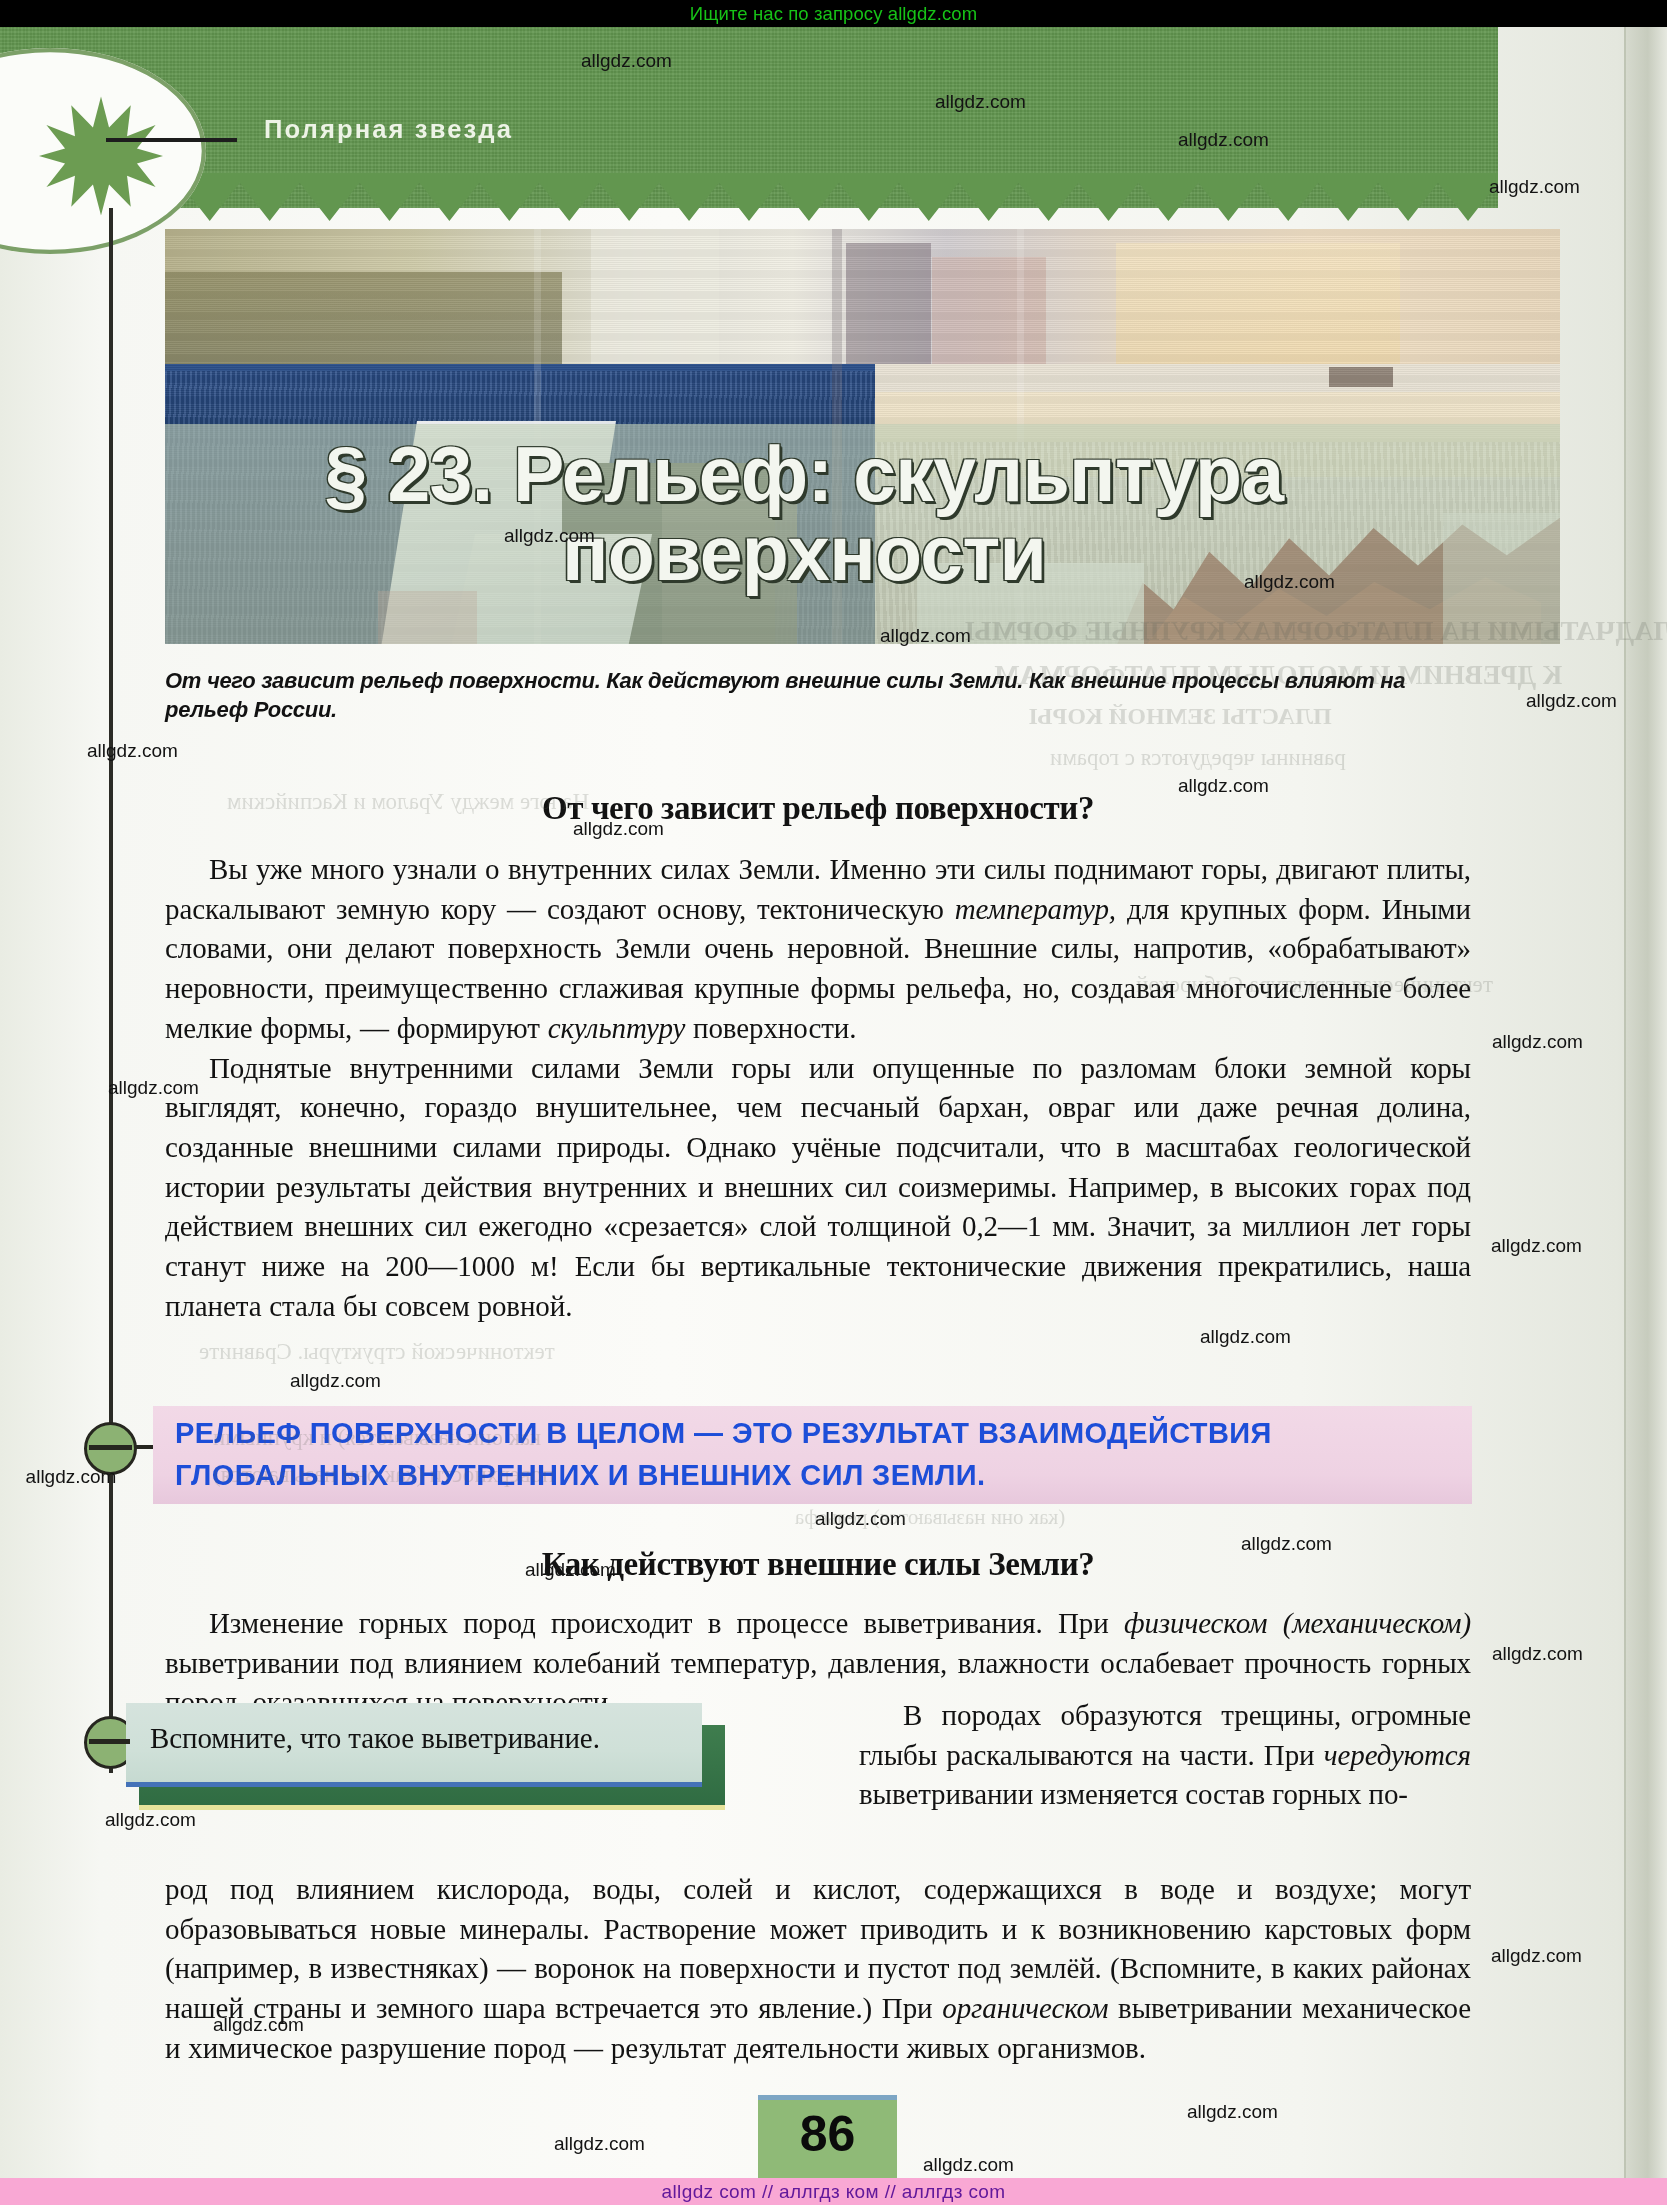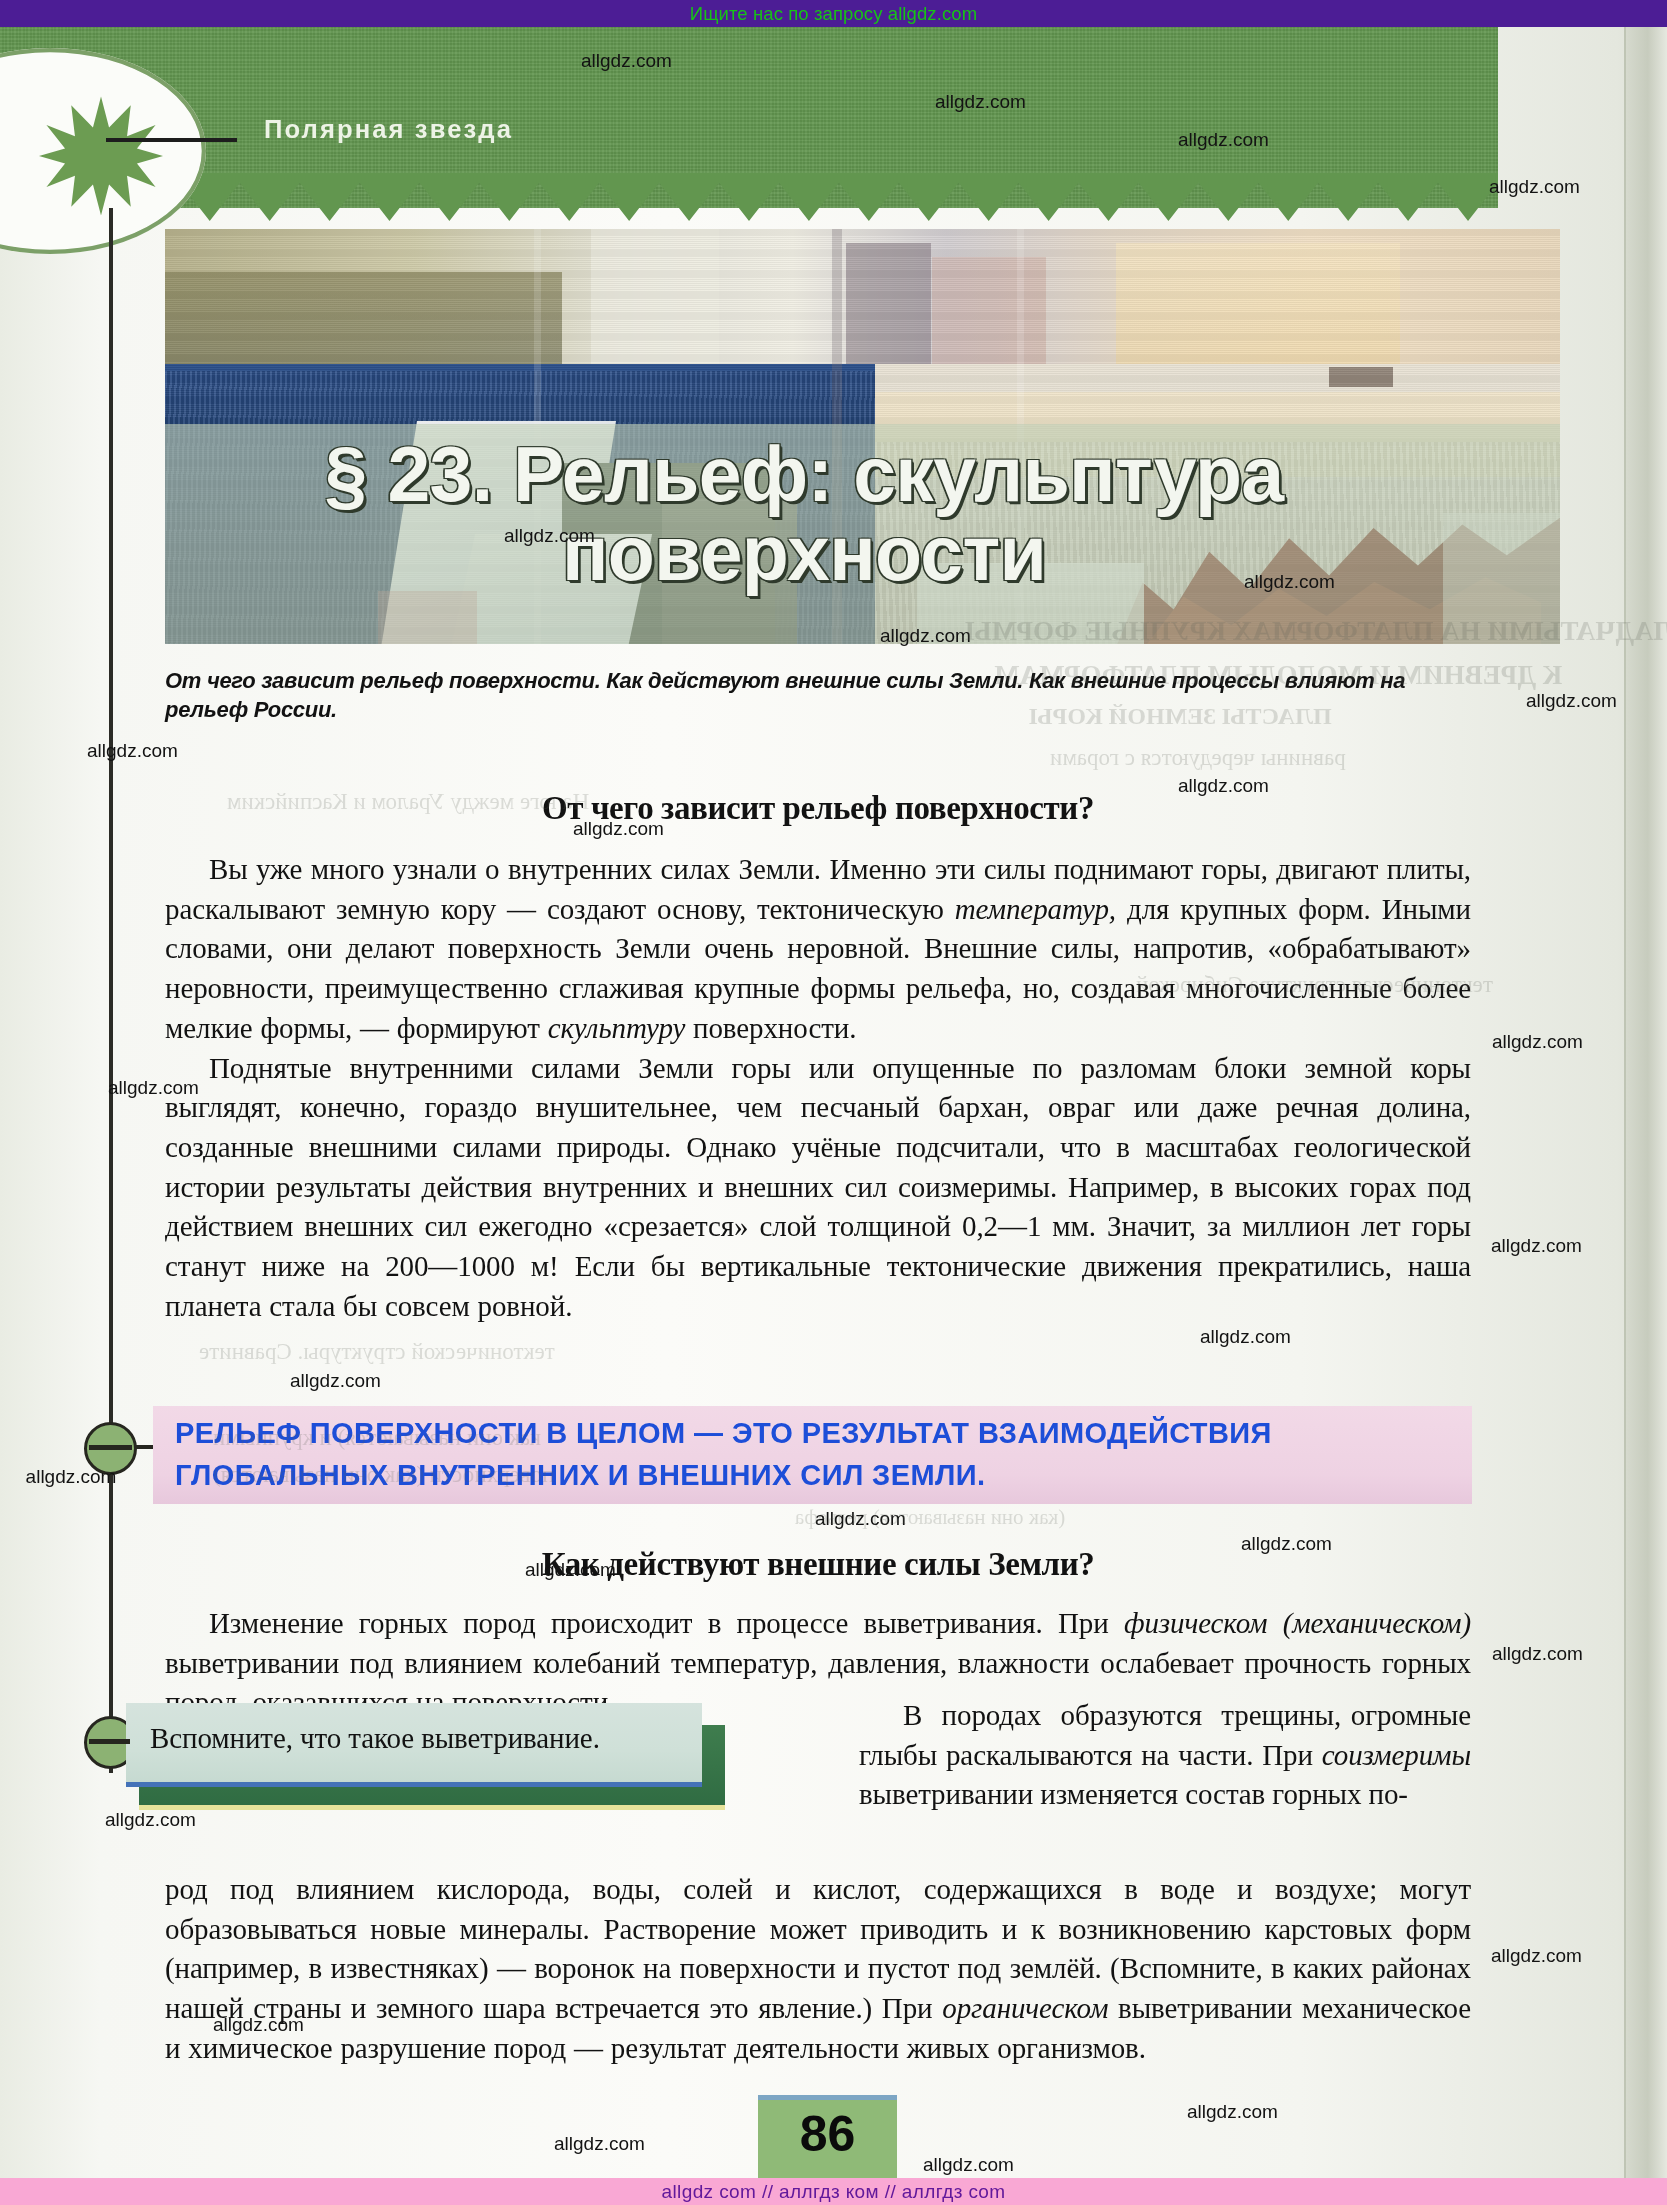--- a/index.html
+++ b/index.html
@@ -6,21 +6,21 @@
   body{
     width:1667px;height:2205px;
     background:#ffffff;
     font-family:"Liberation Serif",serif;
     position:relative;overflow:hidden;
   }
 
   
   #top-banner{
     position:absolute;left:0;top:0;width:1667px;height:27px;
-    background:#4c1d95;
+    background:#000000;
     text-align:center;
   }
   #top-banner span{
     display:inline-block;
     color:#17c217;
     font-family:"Liberation Sans",sans-serif;
     font-size:18.5px;font-weight:400;
     letter-spacing:0.1px;
     line-height:27px;
   }
@@ -355,21 +355,21 @@
   </div>
 
   <div id="remember-shadow"></div>
   <div id="remember"></div>
   <div id="remember-yellow"></div>
   <div id="remember-stub"></div>
   <div id="remember-txt">Вспомните, что такое выветривание.</div>
 
   <div id="rcol">
     <p>
-      В&nbsp; породах&nbsp; образуются&nbsp; трещины, огромные глыбы раскалываются на части. При <span class="it">соизмеримы</span> выветривании изменяется состав горных по-
+      В&nbsp; породах&nbsp; образуются&nbsp; трещины, огромные глыбы раскалываются на части. При <span class="it">чередуются</span> выветривании изменяется состав горных по-
     </p>
   </div>
 
   <div class="col" style="top:1843px;">
     <p class="body noind">
       род под влиянием кислорода, воды, солей и кислот, содержащихся в воде и воздухе;
       могут образовываться новые минералы. Растворение может приводить и к
       возникновению карстовых форм (например, в известняках) — воронок на поверхности
       и пустот под землёй. (Вспомните, в каких районах нашей страны и земного
       шара встречается это явление.) При <span class="it">органическом</span> выветривании механическое и

